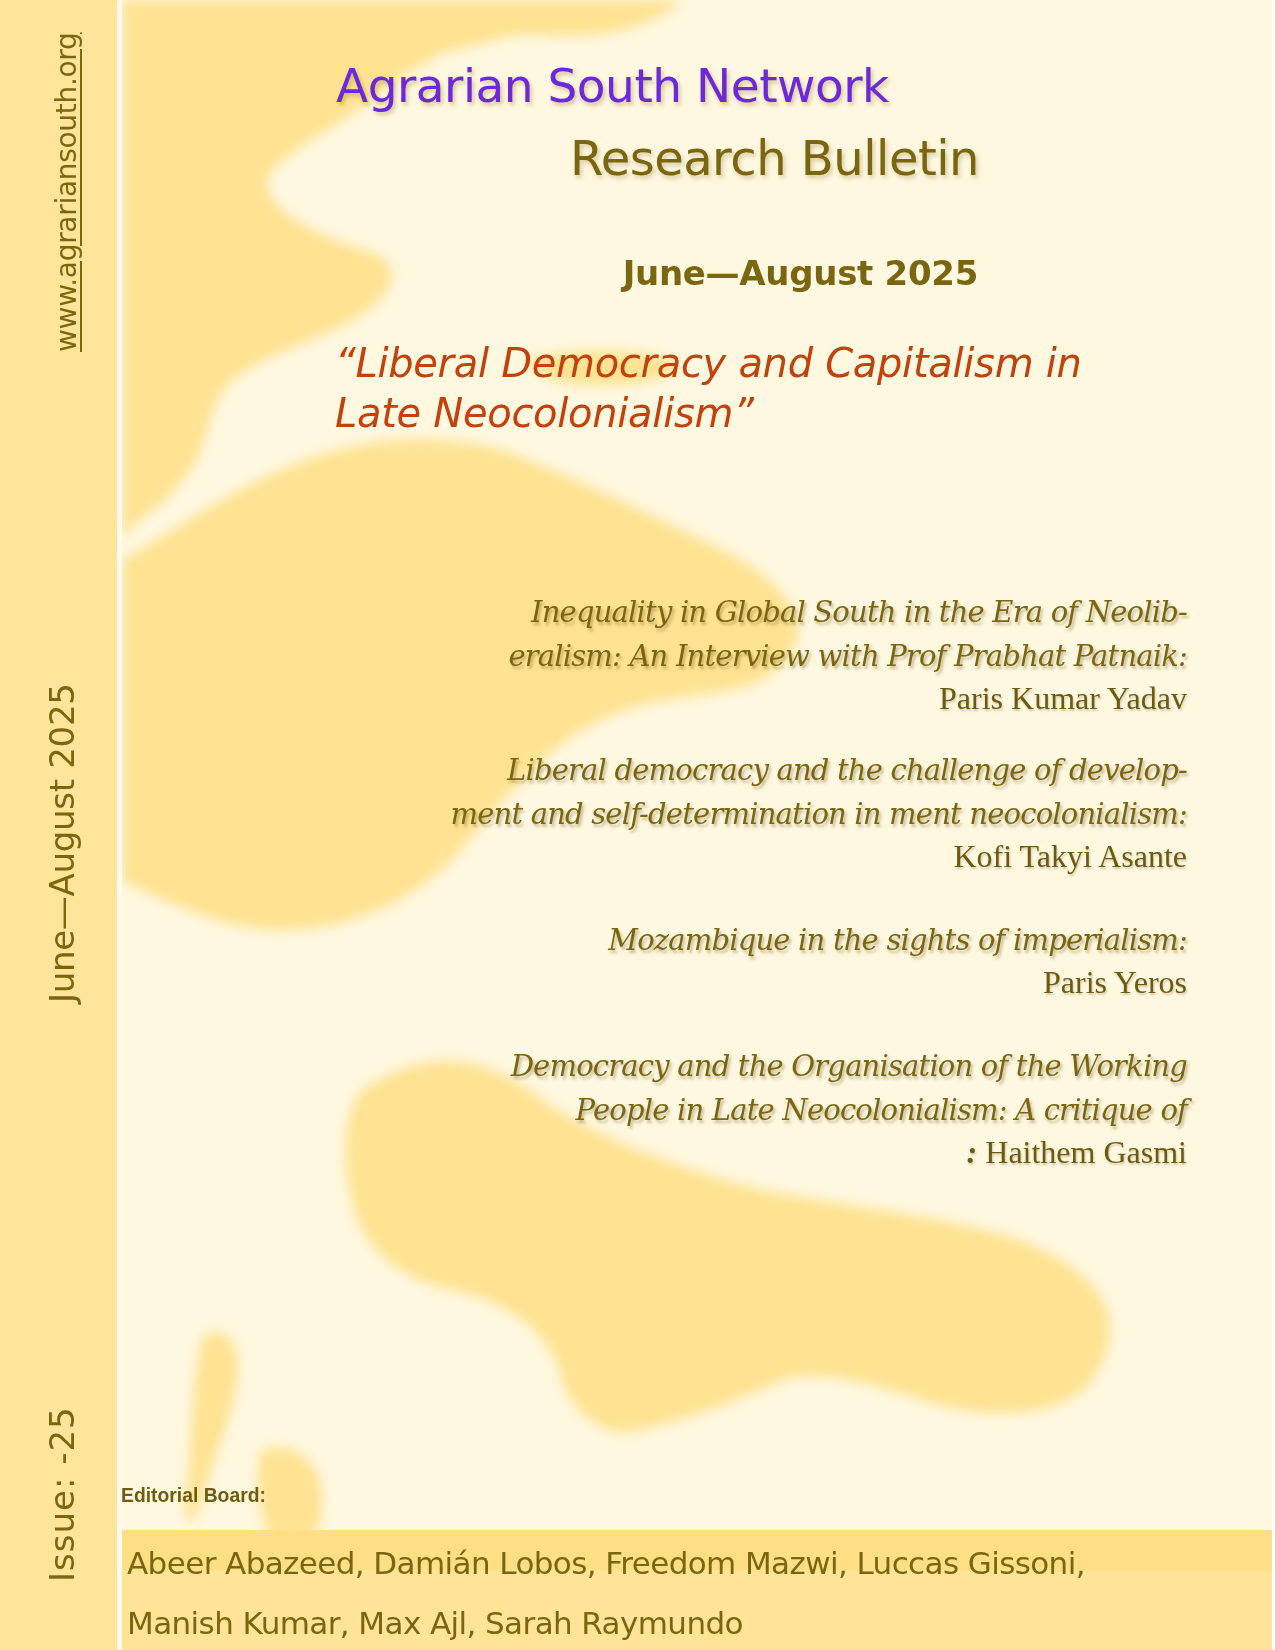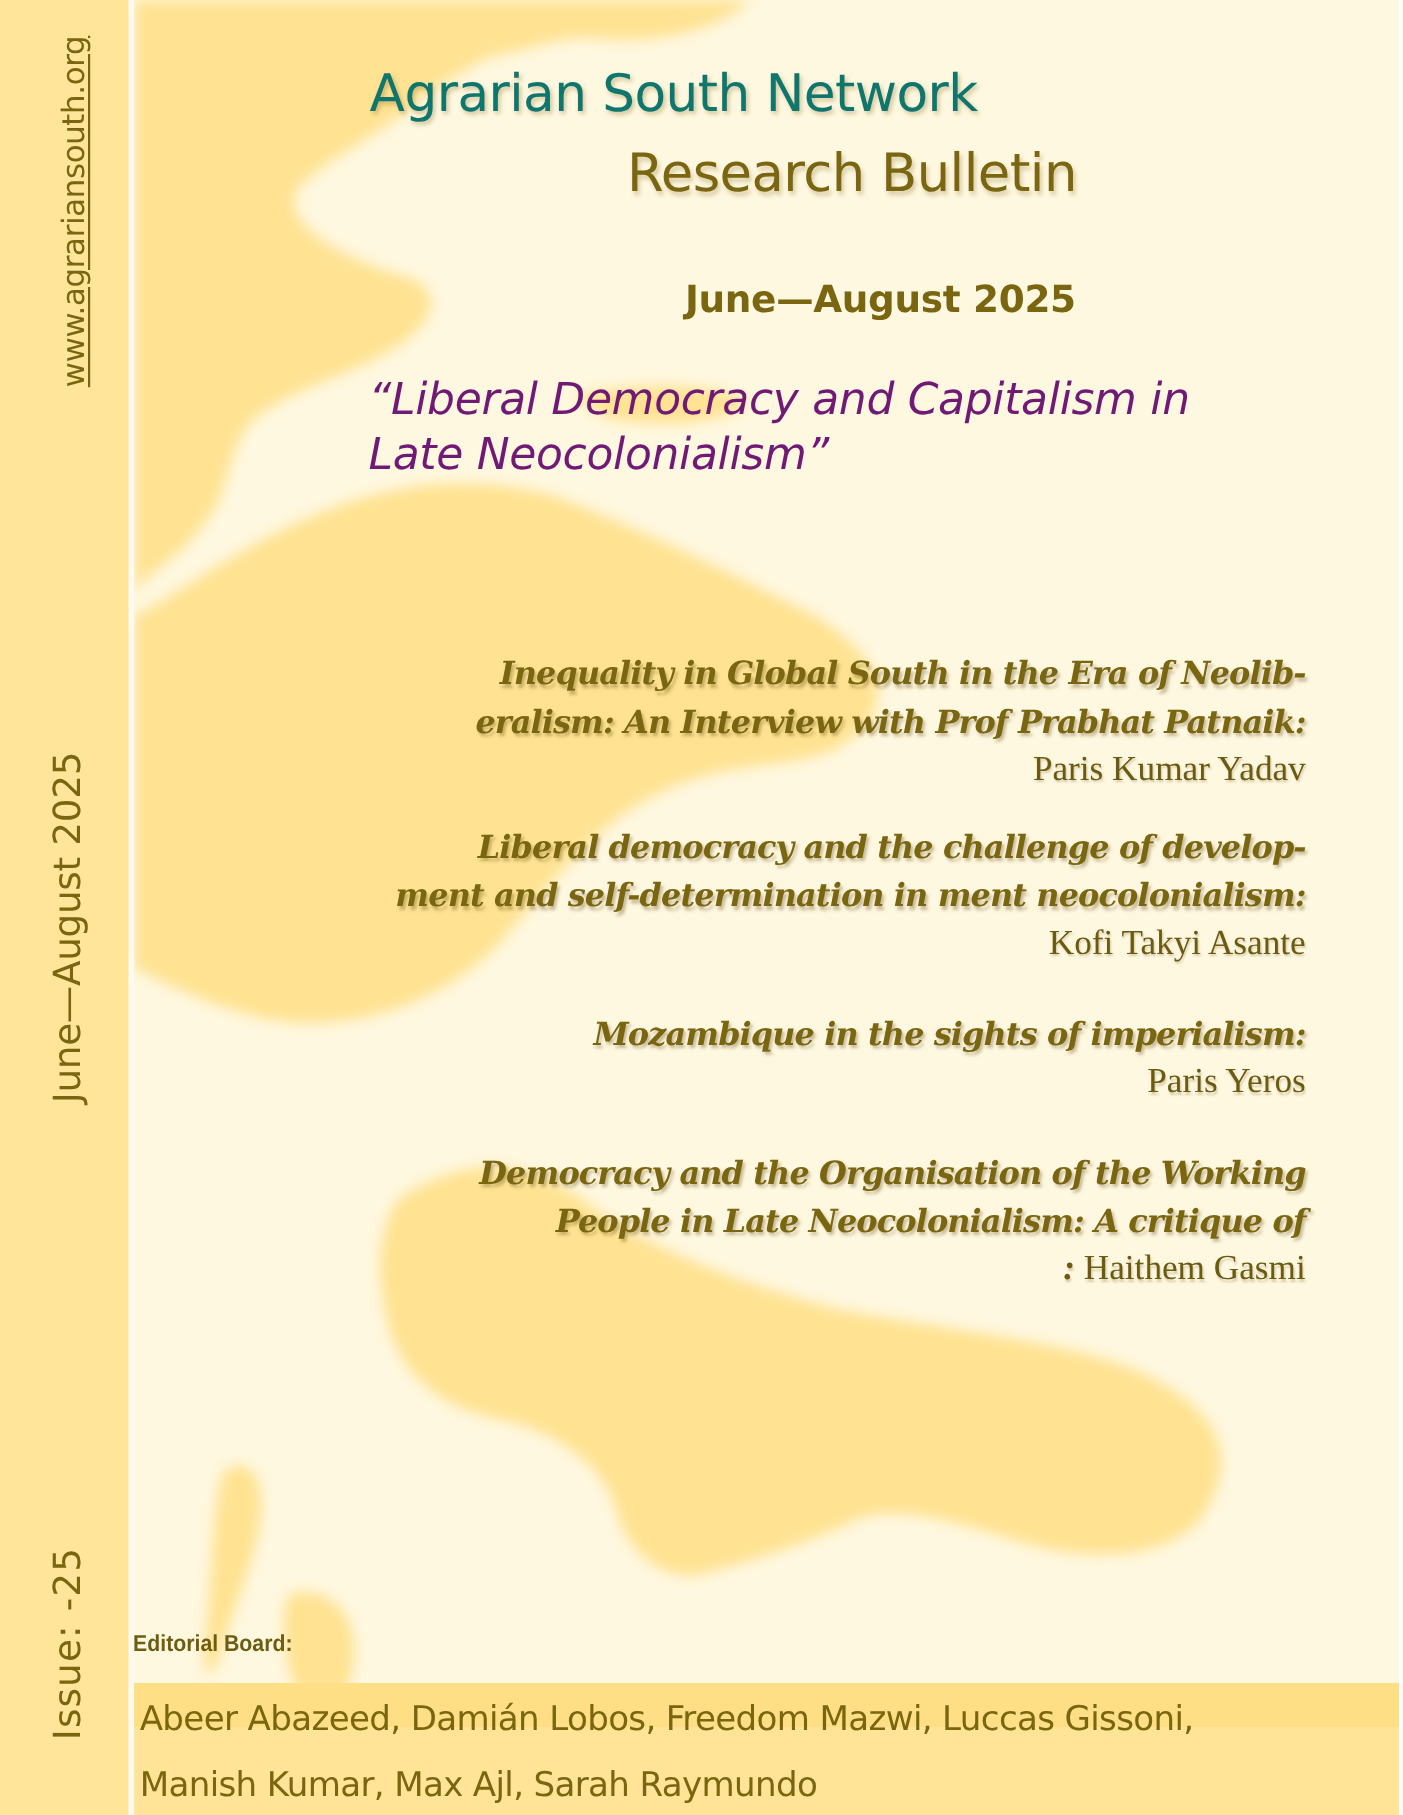--- a/index.html
+++ b/index.html
@@ -33,41 +33,41 @@
     .v-url { left: 50px; top: 352px; font-size: 28px; text-decoration: underline; text-underline-offset: 4px; letter-spacing: -0.3px; }
     .v-date { left: 42px; top: 1003px; font-size: 34px; letter-spacing: -0.3px; }
     .v-issue { left: 42px; top: 1582px; font-size: 34px; letter-spacing: 1px; }
 
     
     .map { position: absolute; left: 122px; top: 0; width: 1150px; height: 1650px; }
     .map svg { width: 100%; height: 100%; filter: blur(6px); }
 
     
     .h-title {
-      position: absolute; left: 336px; top: 58px; font-size: 47px; color: #0f766e;
+      position: absolute; left: 336px; top: 58px; font-size: 47px; color: #6d28d9;
       text-shadow: 2px 3px 4px rgba(120,100,20,0.35); letter-spacing: -0.5px;
     }
     .h-sub {
       position: absolute; right: 293px; top: 130px; font-size: 48px; color: #7a6610;
       text-shadow: 2px 3px 4px rgba(120,100,20,0.3); letter-spacing: -0.5px;
     }
     .h-date {
       position: absolute; right: 294px; top: 253px; font-size: 34px; font-weight: bold; color: #7a6610;
       letter-spacing: -0.3px;
     }
     .h-theme {
       position: absolute; left: 335px; top: 338px; font-size: 40px; font-style: italic; line-height: 50px;
-      color: #701a75; letter-spacing: -0.3px;
+      color: #c2410c; letter-spacing: -0.3px;
     }
 
     
     .articles { position: absolute; right: 85px; top: 590px; width: 900px; text-align: right; }
     .article { margin-bottom: 30px; }
     .article-title {
-      font-family: "DejaVu Serif", serif; font-style: italic; font-weight: bold;
+      font-family: "DejaVu Serif", serif; font-style: italic; font-weight: normal;
       font-size: 29px; line-height: 44px; color: #7a6610; letter-spacing: -0.8px;
       text-shadow: 2px 3px 3px rgba(90,70,10,0.35);
     }
     .article-author {
       font-family: "Liberation Serif", serif; font-size: 32px; line-height: 40px; color: #6b5a12;
       text-shadow: 1px 2px 2px rgba(90,70,10,0.25);
     }
     .article-author .colon { font-weight: bold; font-style: italic; }
 
     

